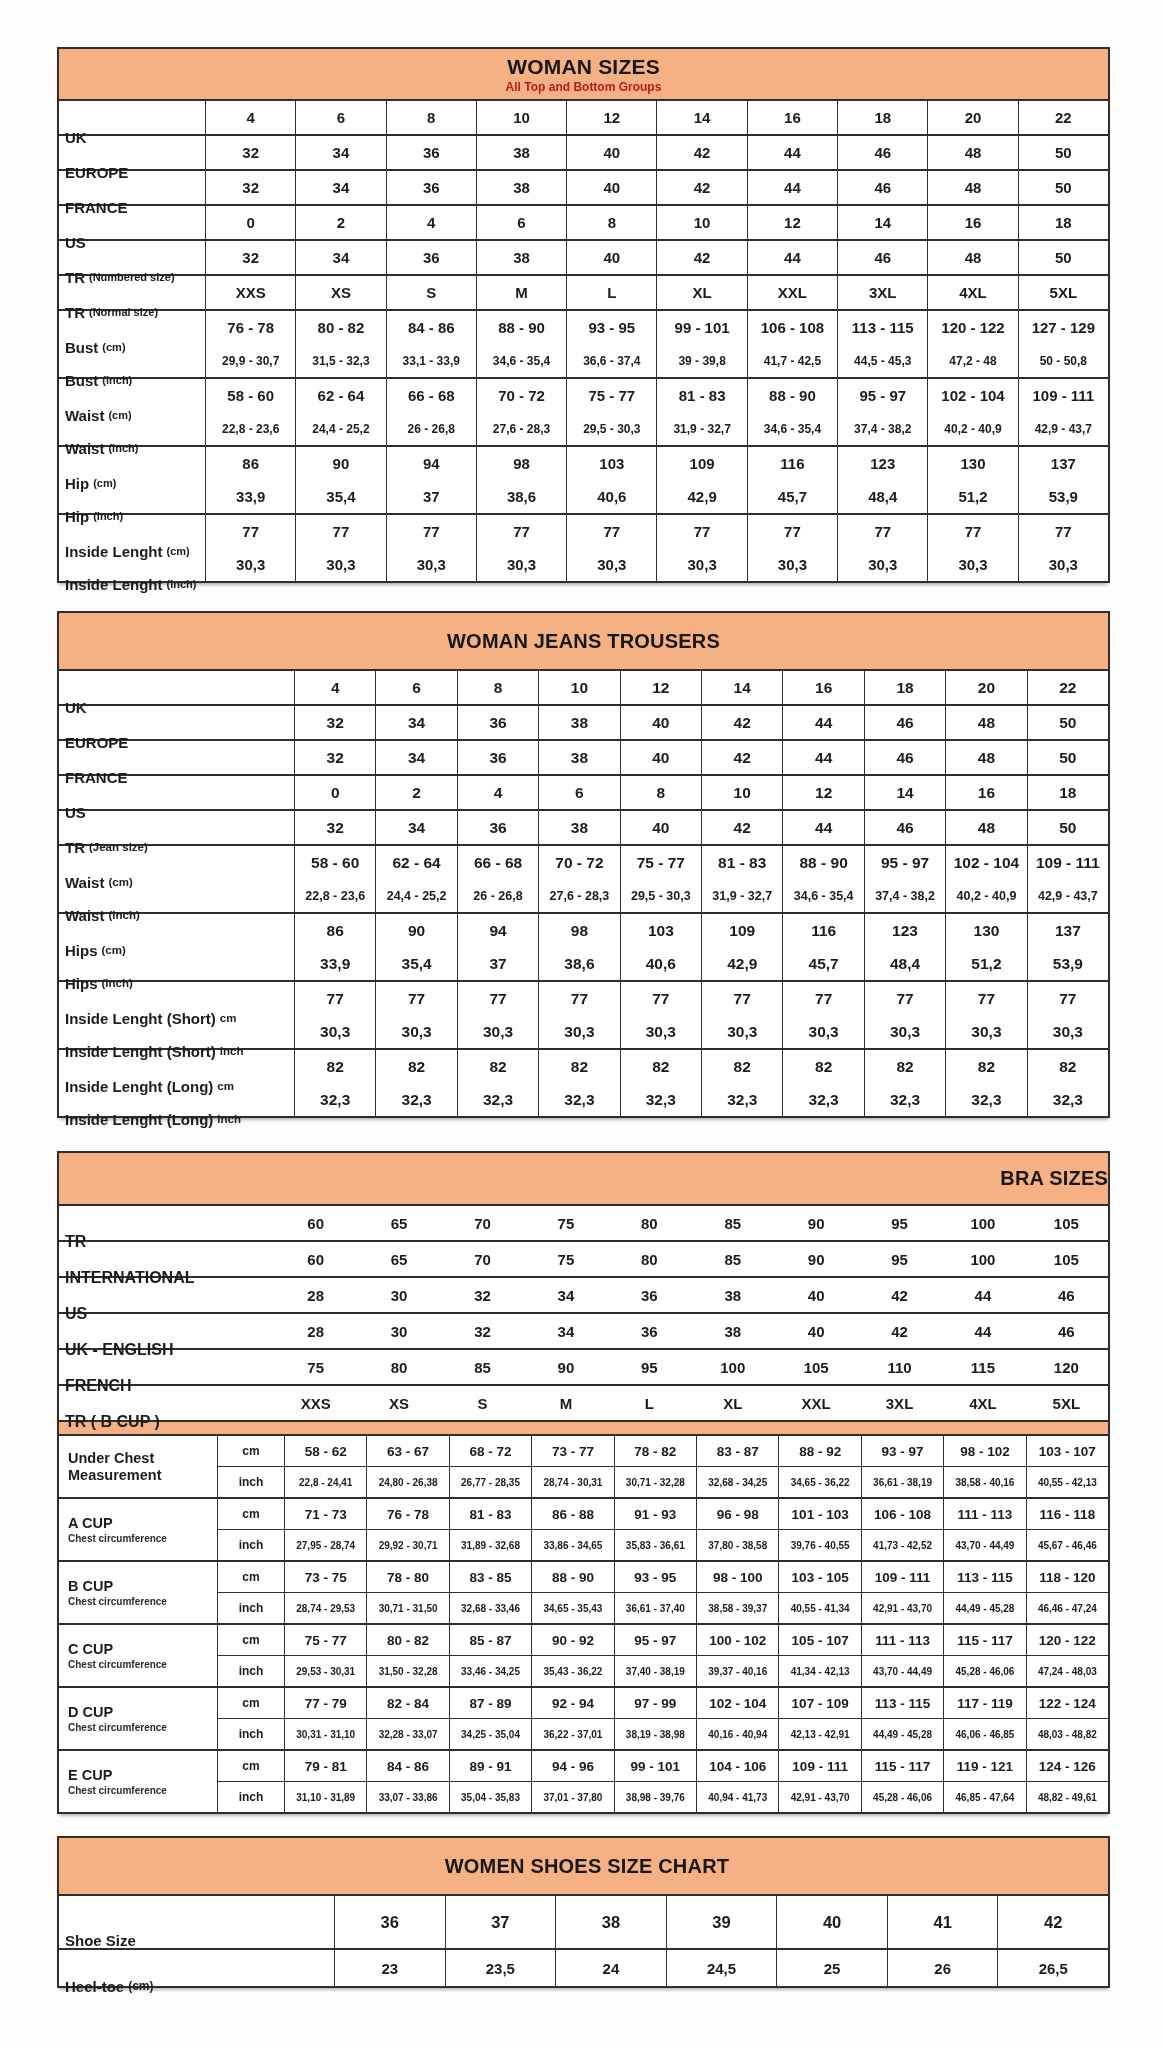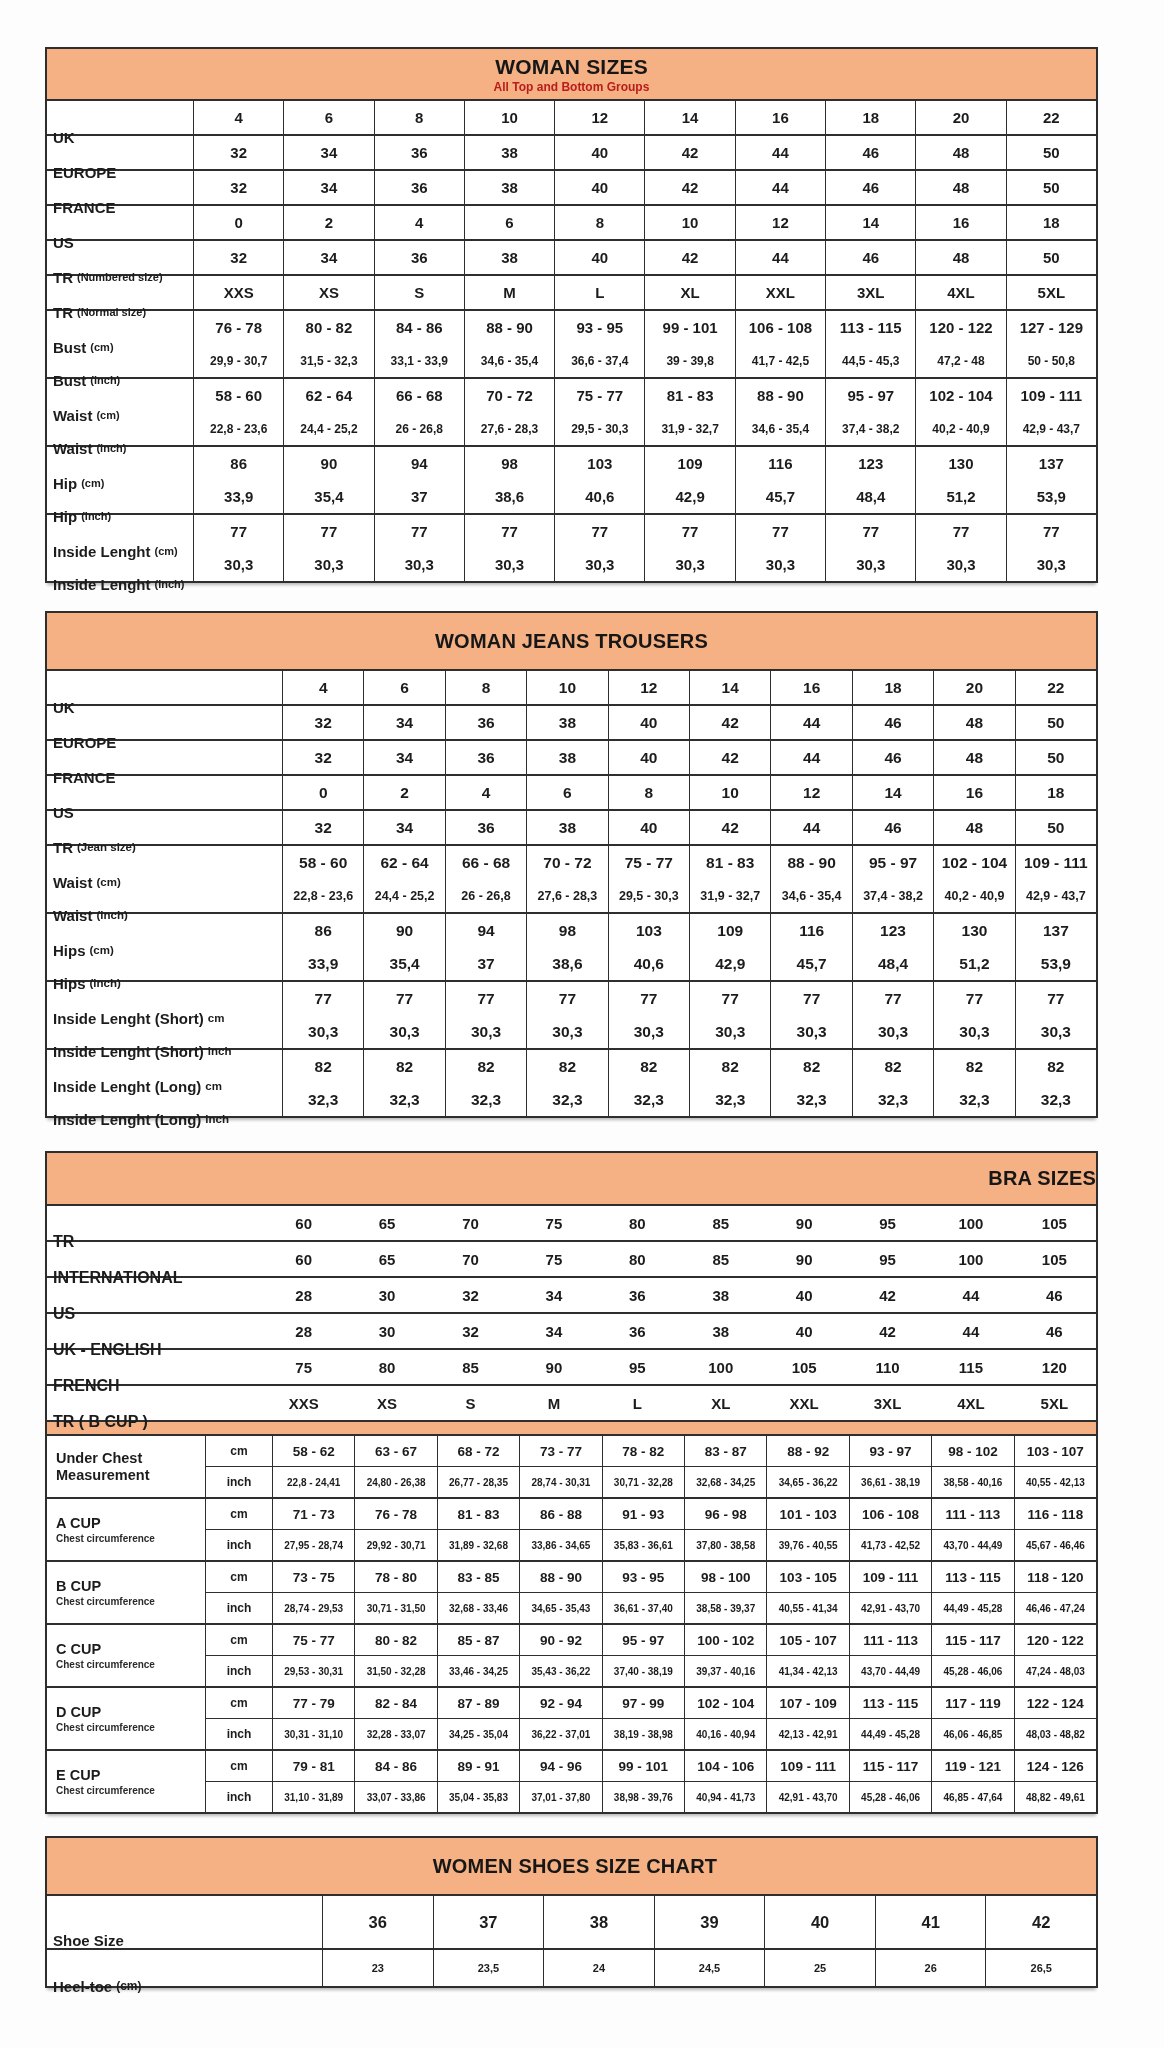--- a/index.html
+++ b/index.html
@@ -1,18 +1,18 @@
 <!DOCTYPE html>
 <html><head>
 <meta charset="utf-8">
 <style>
   html,body{margin:0;padding:0;}
   body{background:#ffffff;}
   .page{position:relative;width:1164px;height:2048px;background:#fdfdfd;font-family:"Liberation Sans",sans-serif;color:#1c1c1c;overflow:hidden;}
-  .wrap{position:absolute;left:45px;top:0;width:1053px;}
+  .wrap{position:absolute;left:57px;top:0;width:1053px;}
   .tbl{border:2px solid #2e2e2e;background:#fff;box-shadow:0 4px 3px -2px rgba(0,0,0,.28);}
   .hdr{background:#F5B183;border-bottom:2px solid #2e2e2e;display:flex;flex-direction:column;align-items:center;justify-content:center;}
   .hdr-title{font-weight:700;font-size:21px;letter-spacing:.2px;color:#171717;}
   .hdr-sub{font-weight:700;font-size:12px;margin-top:1px;color:#b91c1c;}
   .group + .group{border-top:2.5px solid #2e2e2e;}
   .row{display:flex;align-items:stretch;}
   .lbl{display:flex;align-items:center;padding-left:6px;font-weight:700;box-sizing:border-box;margin-top:36px;}
   .sml{font-weight:700;margin-left:4px;}
   .cell{flex:1 1 0;display:flex;align-items:center;justify-content:center;font-weight:700;border-left:1.5px solid #2e2e2e;white-space:nowrap;}
   
@@ -53,21 +53,21 @@
   .cup-row.inchrow .cell{font-size:10px;}
   
   .t4{margin-top:22px;}
   .t4 .hdr{height:56px;padding-left:7px;}
   .t4 .hdr-title{font-size:20px;}
   .t4 .g-sizes .row{height:52px;}
   .t4 .g-heel .row{height:36px;}
   .t4 .lbl{width:275px;flex:0 0 275px;font-size:15px;}
   .t4 .sml{font-size:12px;}
   .t4 .g-sizes .cell{font-size:16.5px;}
-  .t4 .g-heel .cell{font-size:11px;}
+  .t4 .g-heel .cell{font-size:15px;}
 </style>
 </head>
 <body>
 
 <div class="page">
   <div class="wrap">
 
     <section class="tbl t1">
       <div class="hdr">
         <div class="hdr-title">WOMAN SIZES</div>

